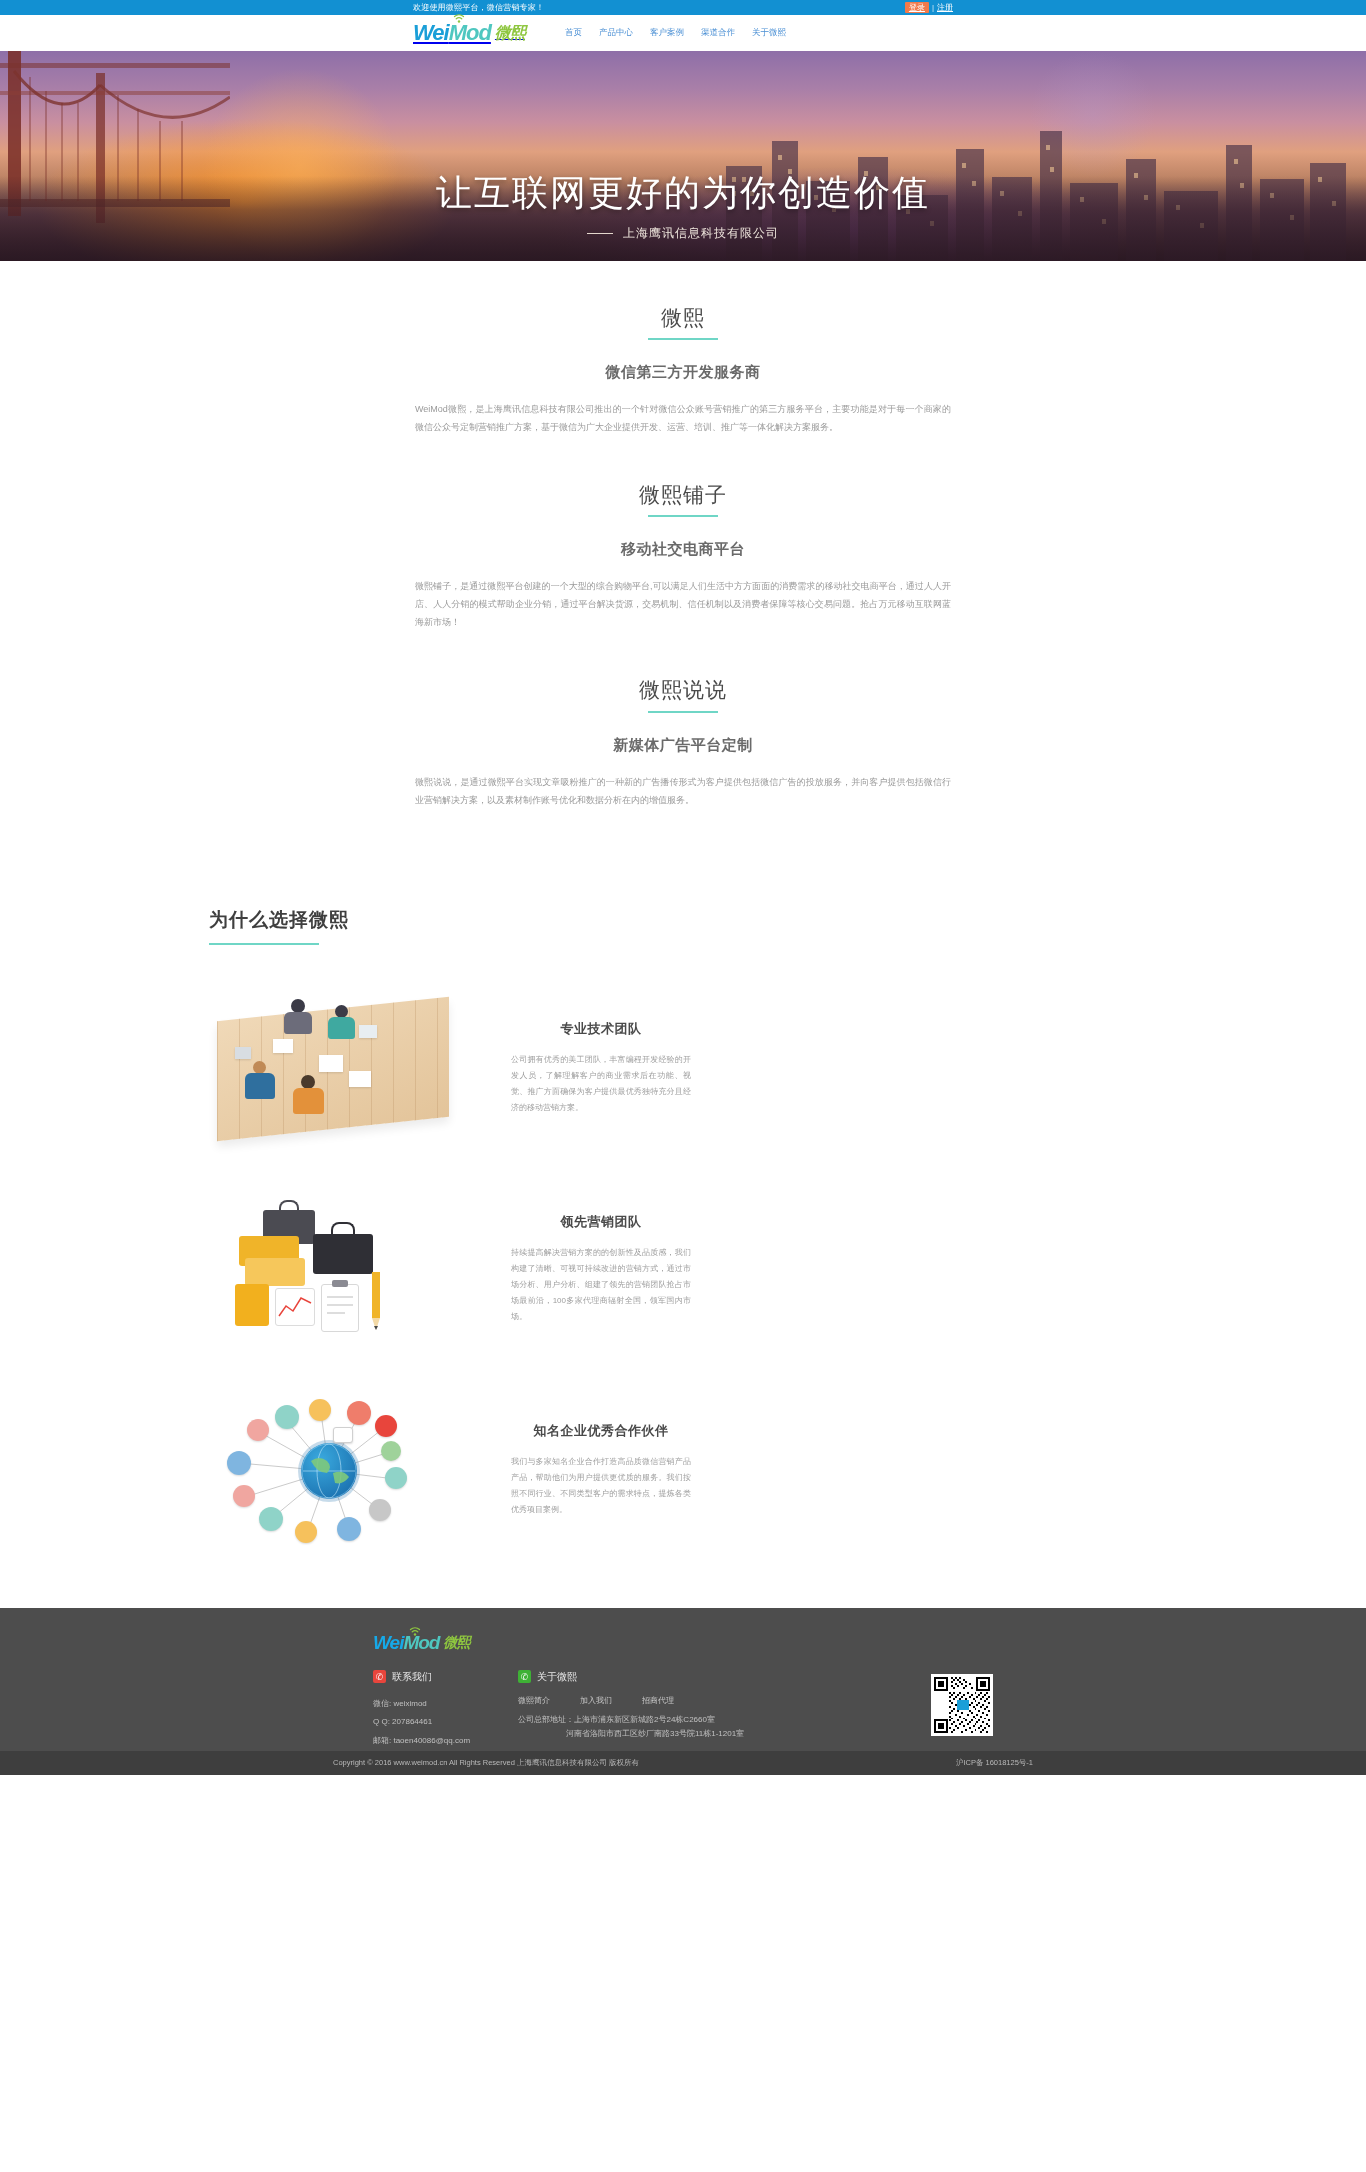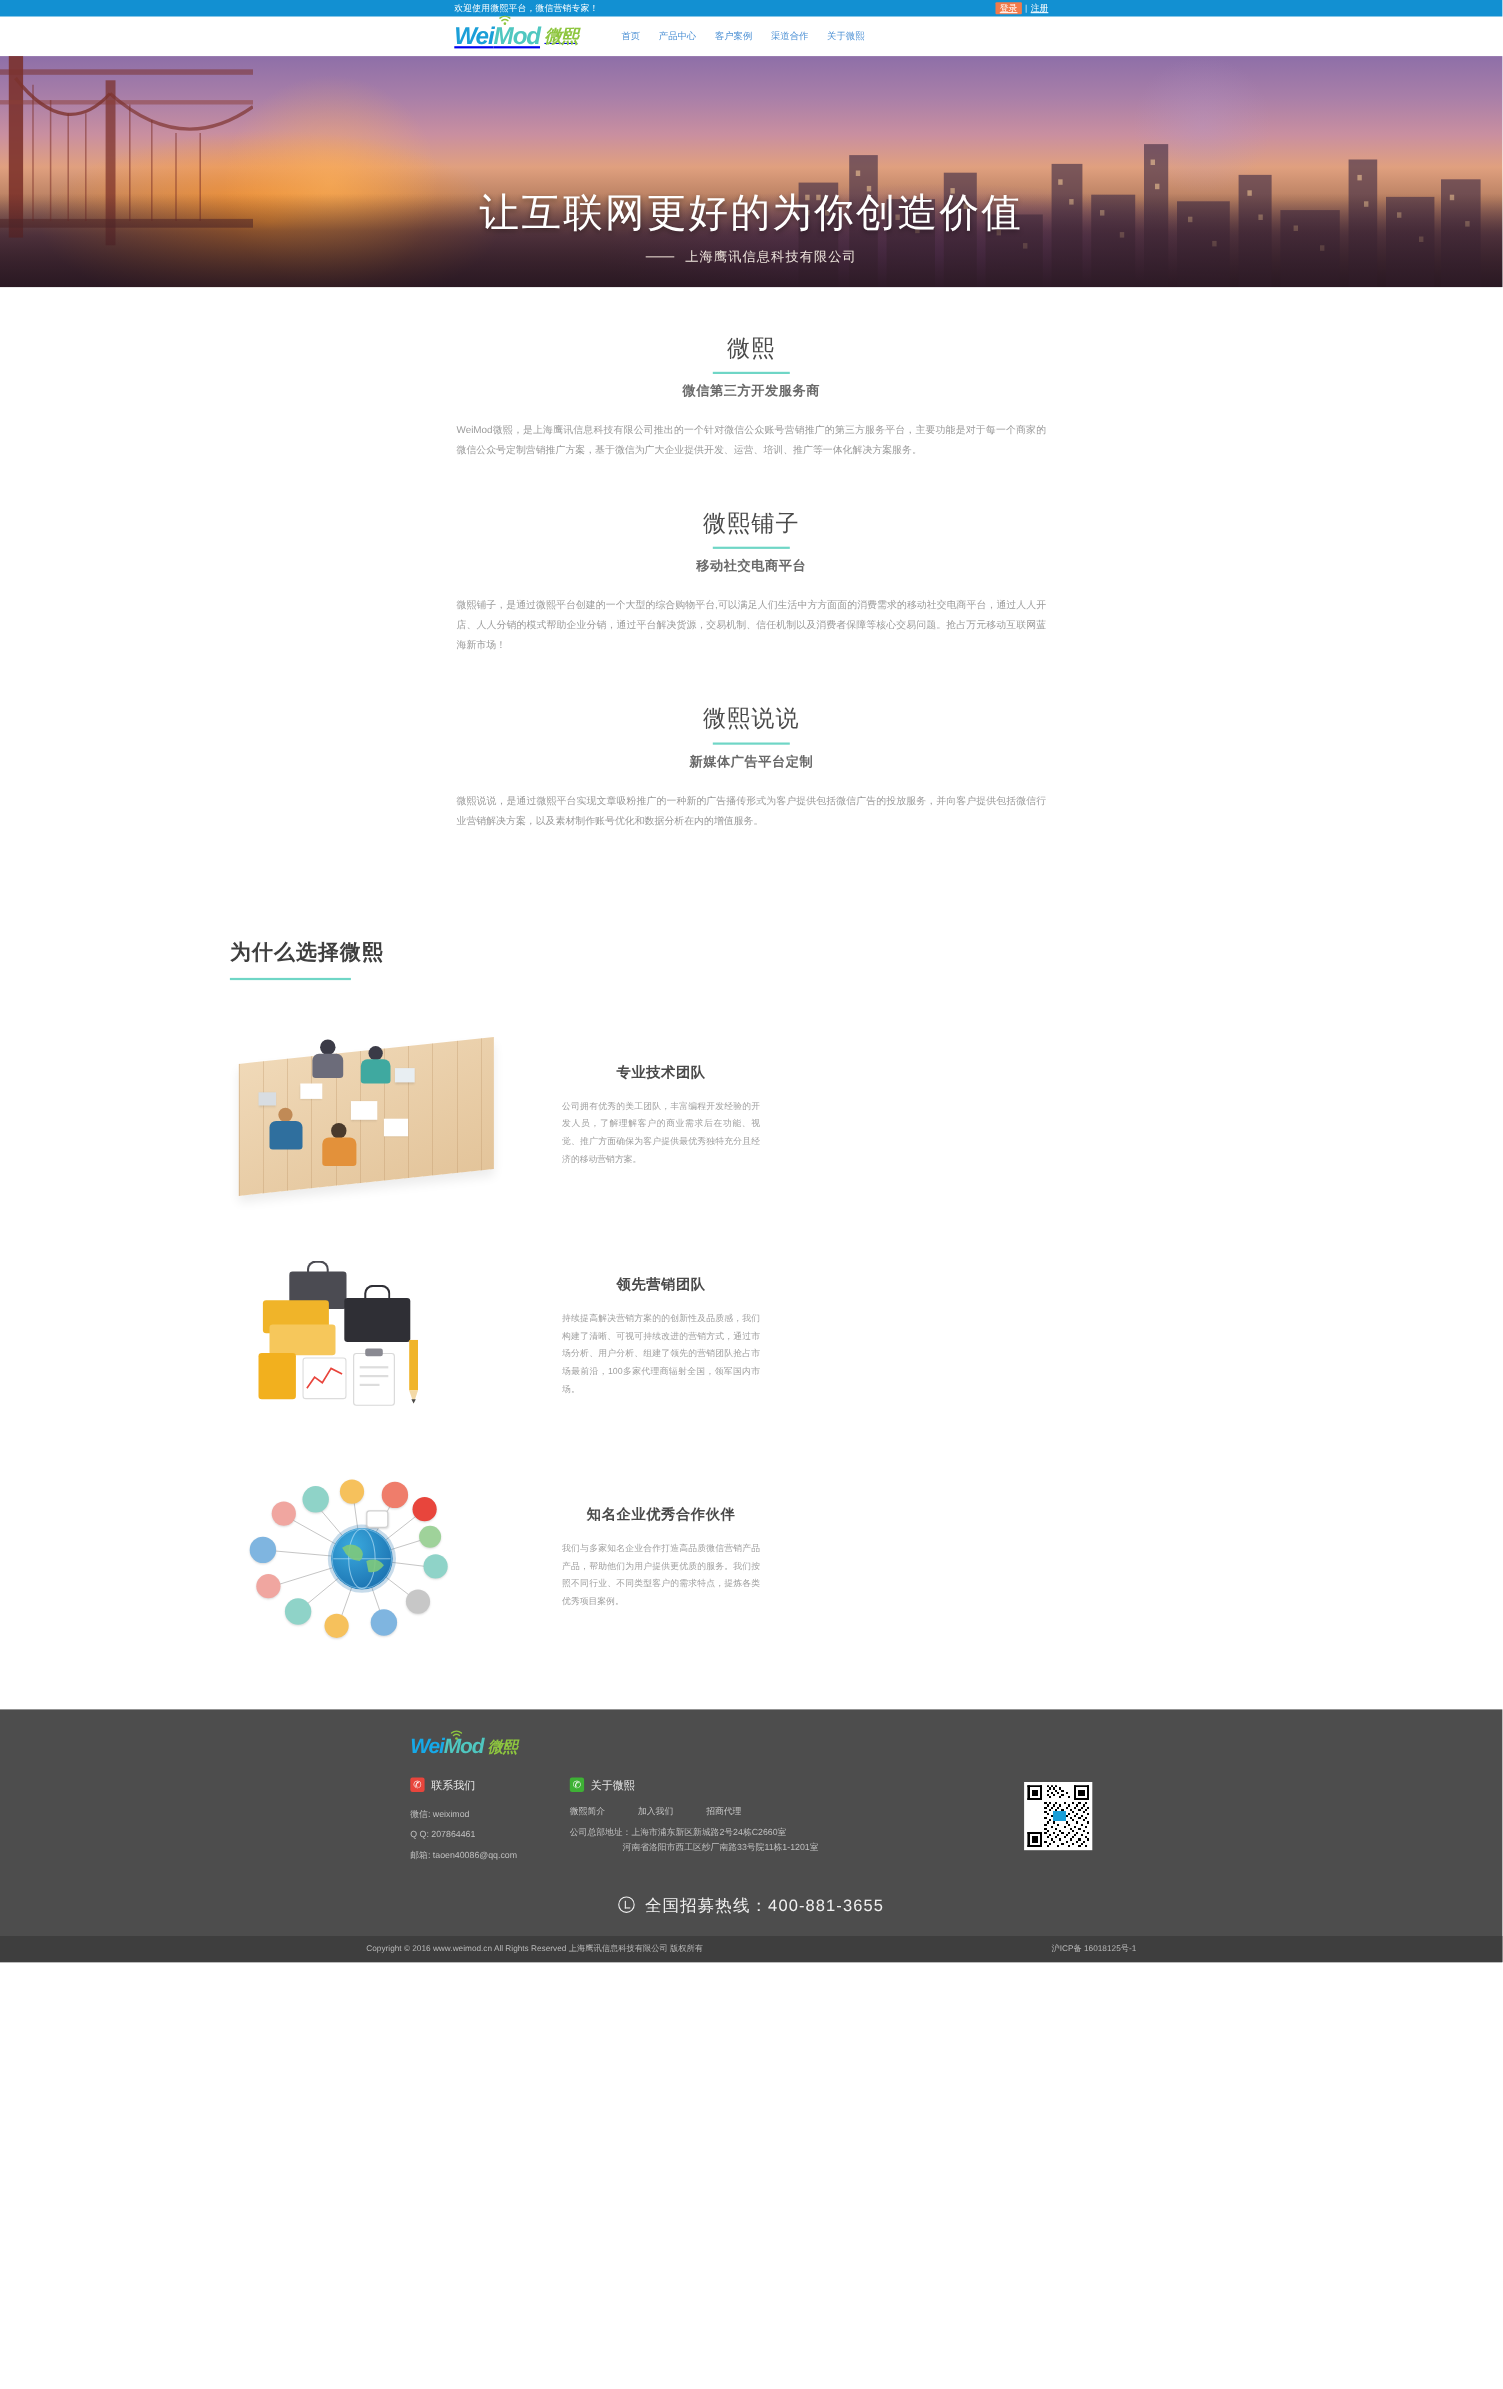--- a/index.html
+++ b/index.html
@@ -82,21 +82,21 @@
 
   
   .sections { padding-top:44px; }
   .sec { width:560px; margin:0 auto 46px auto; text-align:center; }
   .sec h2 {
     font-size:21px; font-weight:normal; color:#4a4a4a; letter-spacing:1px;
     line-height:1.2;
   }
   .rule { width:70px; height:2px; background:#6fd6c6; margin:8px auto 0 auto; }
   .sec h3 {
-    font-size:12px; font-weight:bold; color:#6a6a6a; margin-top:7px; letter-spacing:.5px;
+    font-size:15px; font-weight:bold; color:#6a6a6a; margin-top:23px; letter-spacing:.5px;
   }
   .sec p {
     font-size:9px; color:#9a9a9a; line-height:2.0; margin-top:18px;
     text-align:justify; padding:0 12px;
   }
 
   
   .why { width:1178px; padding-top:52px; }
   .why-inner { width:760px; margin:0 auto; }
   .why h2 {
@@ -598,23 +598,20 @@
             <rect x="9" y="28" width="1" height="1"></rect>
               <rect x="14" y="28" width="1" height="1"></rect>
               <rect x="19" y="28" width="1" height="1"></rect>
               <rect x="24" y="28" width="1" height="1"></rect>
               <rect x="27" y="28" width="1" height="1"></rect>
           </g>
           <rect x="12" y="12" width="6" height="5" fill="#1b9fd8"></rect>
         </svg>
       </div>
 
-      <div class="hotline">
-        <span class="hico"></span><span>全国招募热线：</span><span>400-881-3655</span>
-      </div>
     </div>
 
     <div class="copyright">
       <div class="copy-inner">
         <span>Copyright © 2016 www.weimod.cn  All Rights Reserved  上海鹰讯信息科技有限公司  版权所有</span>
         <span>沪ICP备  16018125号-1</span>
       </div>
     </div>
   </div>
 

